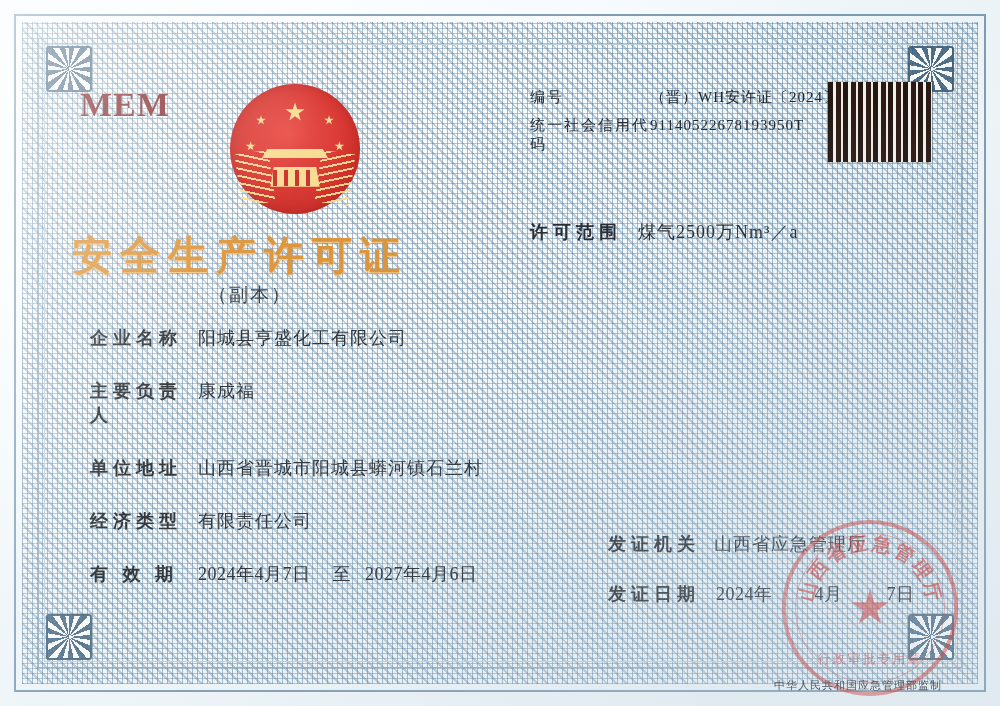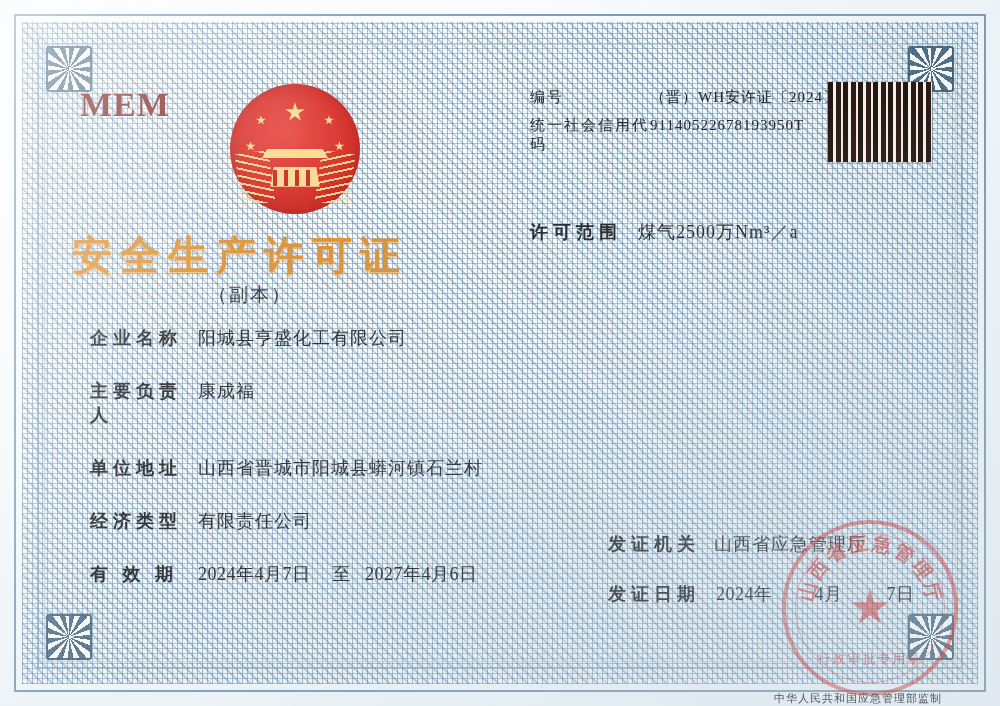--- a/index.html
+++ b/index.html
@@ -360,21 +360,21 @@
     font-family: "Liberation Serif", serif;
     font-size: 13px;
     letter-spacing: 2px;
     color: rgba(201,30,26,0.72);
   }
 
   
   .footer {
     position: absolute;
     right: 58px;
-    bottom: 0;
+    bottom: 13px;
     font-family: Liberation Mono, monospace;
     font-size: 11px;
     letter-spacing: 1px;
     color: #4f565c;
   }
 
   
   .gloss {
     position: absolute;
     inset: 0;

